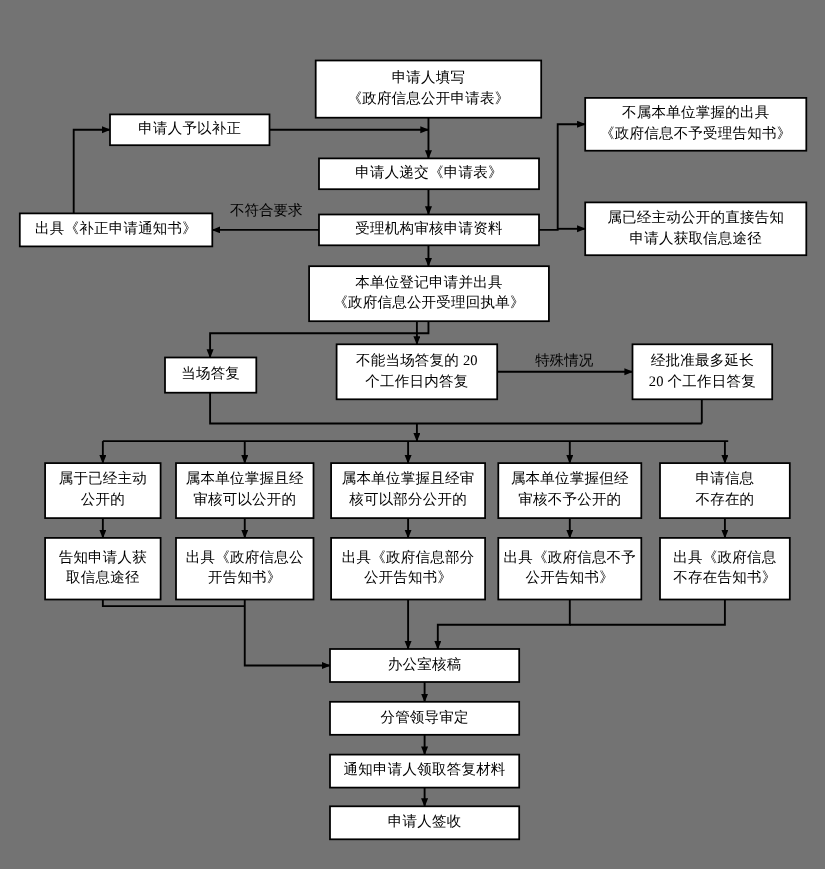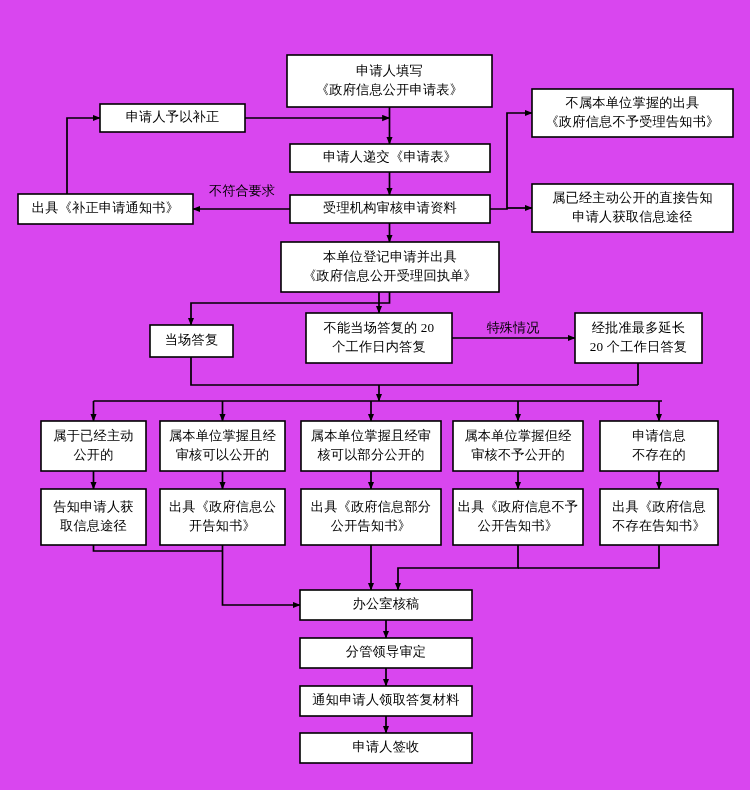--- a/index.html
+++ b/index.html
@@ -10,21 +10,21 @@
   body {
     width: 750px;
     height: 790px;
     font-family: "Liberation Serif", "DejaVu Serif", serif;
     overflow: hidden;
   }
   #chart-root {
     position: relative;
     width: 750px;
     height: 790px;
-    background: #d946ef;
+    background: #737373;
   }
   svg.flow {
     position: absolute;
     left: 0;
     top: 0;
     width: 750px;
     height: 790px;
   }
   .node-rect {
     fill: #ffffff;

